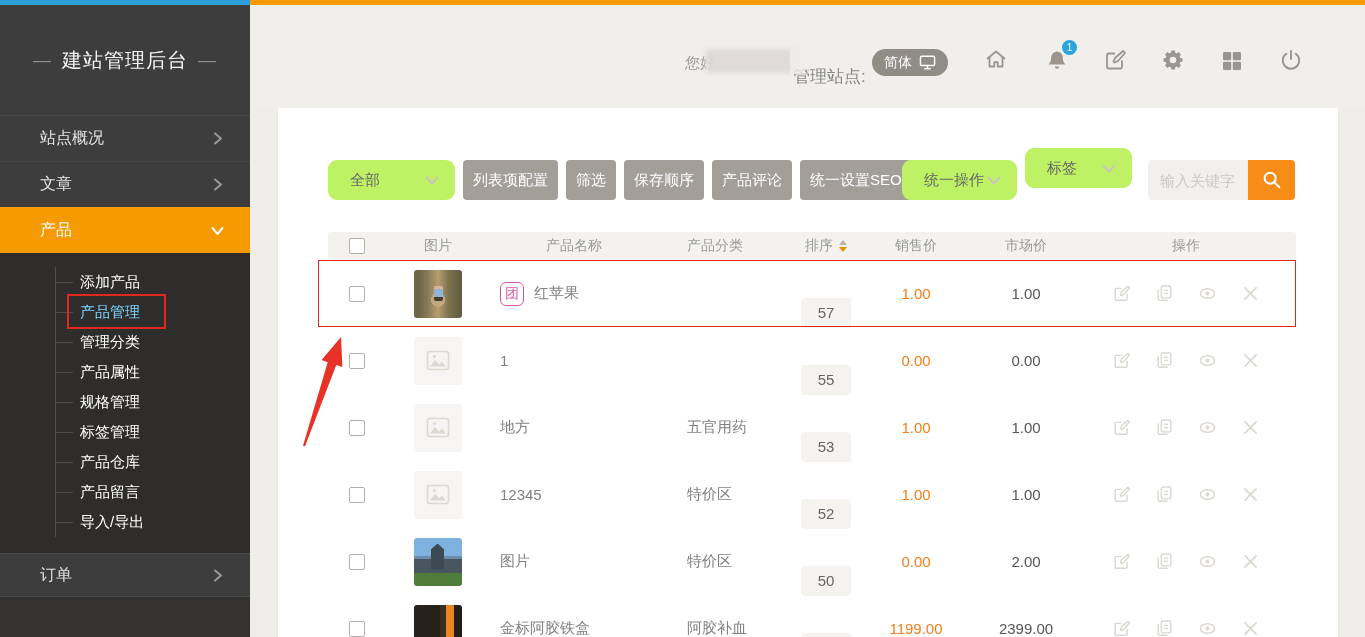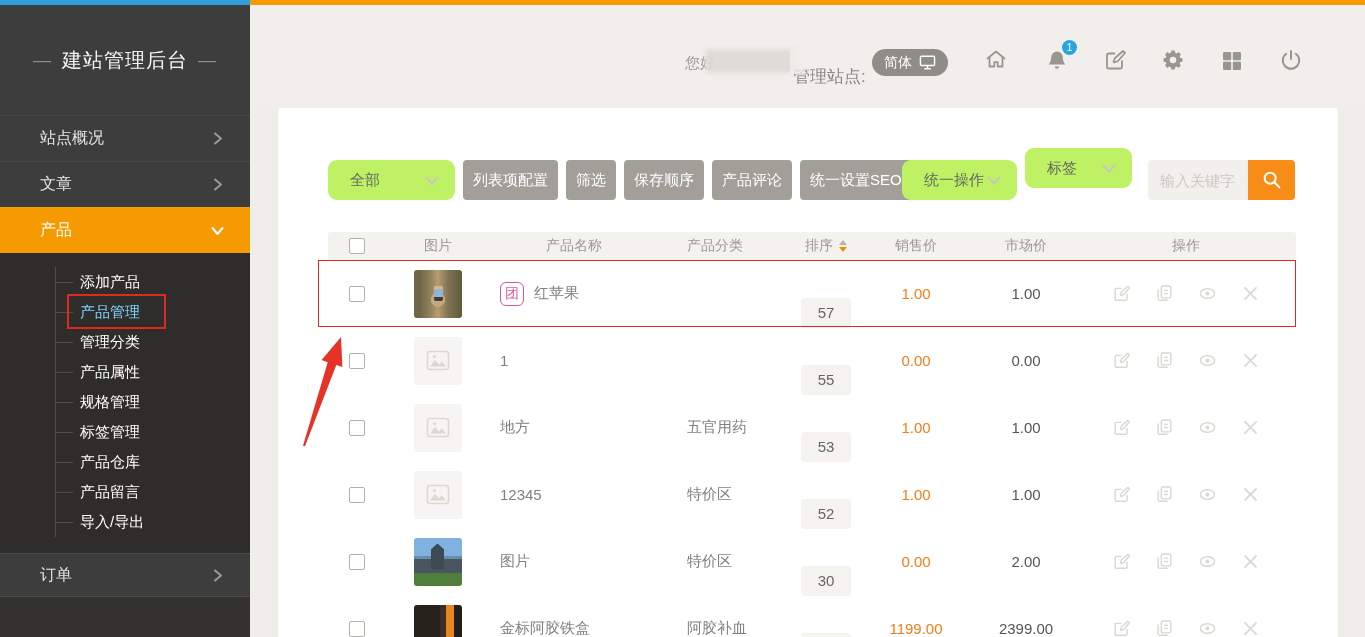--- a/index.html
+++ b/index.html
@@ -483,21 +483,21 @@
       <div class="pimg photo photo-castle">
         
       </div>
     </div>
     <div class="col-name">
 
       <span>图片</span>
     </div>
     <div class="col-cat">特价区</div>
     <div class="col-sort">
-              <div class="sort-box">30</div>
+              <div class="sort-box">50</div>
             </div>
     <div class="col-sale sale">0.00</div>
     <div class="col-market market">2.00</div>
     <div class="col-act">
       <svg class="aicon" viewBox="0 0 24 24" fill="none" stroke="currentColor" stroke-width="1.8" stroke-linejoin="round">
         <path d="M19 12.5V19a1.5 1.5 0 0 1-1.5 1.5h-12A1.5 1.5 0 0 1 4 19V7a1.5 1.5 0 0 1 1.5-1.5H12"></path>
         <path d="M10.5 13.5 12 10l8-7 2 2-7 8-3.5 1.5z"></path>
       </svg>
       <svg class="aicon" viewBox="0 0 24 24" fill="none" stroke="currentColor" stroke-width="1.8" stroke-linejoin="round">
         <rect x="8" y="2.5" width="12" height="15" rx="2"></rect>

